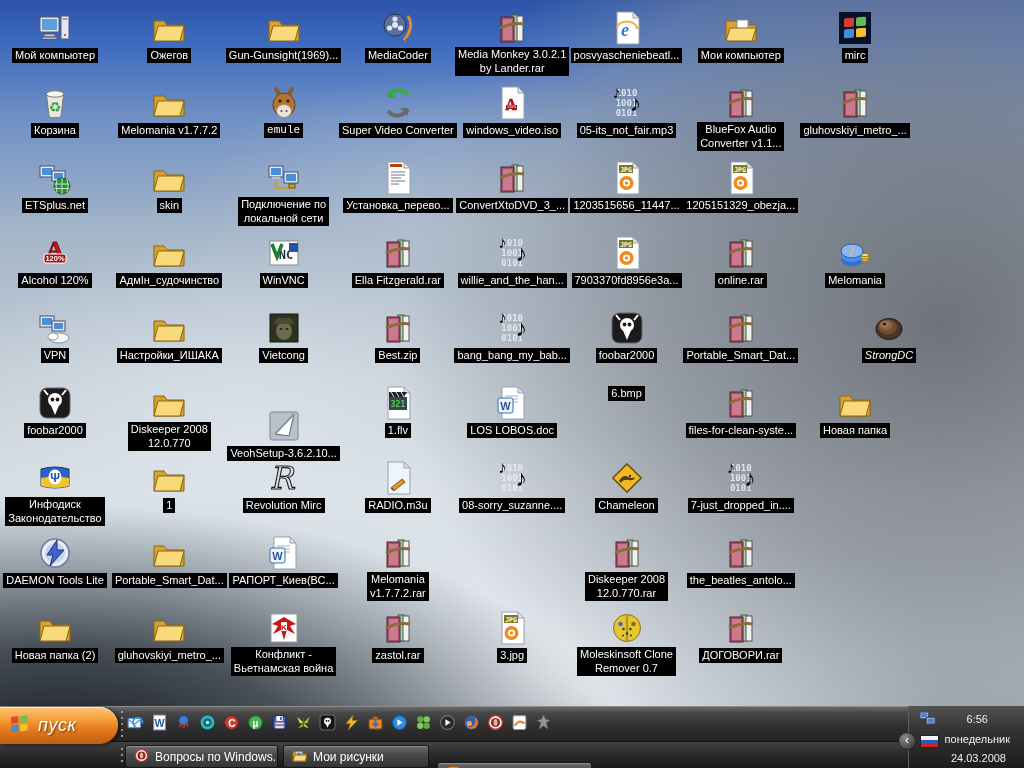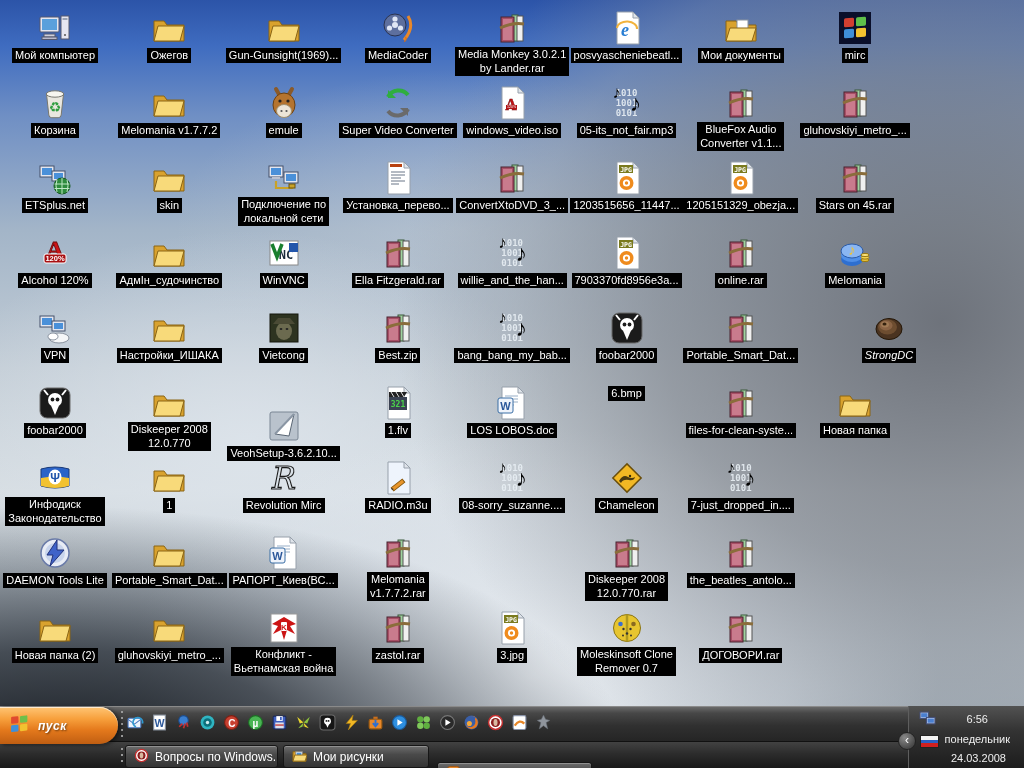--- a/index.html
+++ b/index.html
@@ -30,21 +30,21 @@
     background:linear-gradient(180deg,#6a6a6a 0%,#474747 18%,#303030 55%,#252525 100%);
     border-top:1px solid #8a8a8a;box-sizing:border-box;}
   .tb-row2{position:absolute;top:35px;left:0;right:0;height:27px;
     background:linear-gradient(180deg,#424242 0%,#2c2c2c 45%,#191919 100%);
     border-top:1px solid #111;box-sizing:border-box;}
   #start-btn{position:absolute;left:0;top:1px;width:118px;height:37px;z-index:5;
     border-radius:0 19px 19px 0;
     background:linear-gradient(180deg,#ffc574 0%,#f7a03c 32%,#e4791c 62%,#c05e12 100%);
     box-shadow:inset 0 1px 0 rgba(255,255,255,.65), 2px 1px 4px rgba(0,0,0,.55);
     display:flex;align-items:center;gap:8px;padding-left:9px;box-sizing:border-box;cursor:pointer;}
-  #start-btn .start-lbl{color:#fff;font-weight:bold;font-style:italic;font-size:12px;
+  #start-btn .start-lbl{color:#fff;font-weight:normal;font-style:italic;font-size:18px;
     text-shadow:1px 1px 2px rgba(0,0,0,.55);letter-spacing:.5px;}
   .sep{position:absolute;width:6px;
     background-image:radial-gradient(circle,#9a9a9a 1px,transparent 1.4px);
     background-size:6px 6px;background-position:center;}
   #ql-bar{position:absolute;left:126px;top:7px;display:flex;gap:5px;z-index:4;}
   .ql{width:19px;height:19px;display:flex;align-items:center;justify-content:center;cursor:pointer;}
   .ql svg{width:17px;height:17px;}
   .taskbtn{position:absolute;top:39px;height:23px;box-sizing:border-box;z-index:4;
     background:linear-gradient(180deg,#6e6e6e 0%,#4a4a4a 40%,#343434 100%);
     border:1px solid #161616;border-radius:3px;box-shadow:inset 0 1px 0 #909090;
@@ -121,21 +121,21 @@
             <text x="15" y="25" font-size="18" font-weight="bold" font-style="italic" fill="#2a7fd4" text-anchor="middle" font-family="Liberation Serif,serif">e</text>
             <path d="M7 17 a10 7 0 0 1 20 1" stroke="#f2b33d" stroke-width="2" fill="none"></path>
           </svg>
         </div><div class="lbl">posvyascheniebeatl...</div></div>
       <div class="dicon" style="left: 740.8px; top: 8px;"><div class="ig">
           <svg width="34" height="31" viewBox="0 0 34 31">
             <path d="M2 7 h10 l3 4 h17 v16 H2 Z" fill="#d9a22e" stroke="#8a6414"></path>
             <rect x="13" y="6" width="11" height="14" fill="#fff" stroke="#8a93a0"></rect>
             <path d="M2 27 L6 14 h26 l-4 13 Z" fill="#f8da7a" stroke="#8a6414"></path>
           </svg>
-        </div><div class="lbl">Мои документы</div></div>
+        </div><div class="lbl">Мои компьютер</div></div>
       <div class="dicon" style="left: 855.1px; top: 8px;"><div class="ig">
           <svg width="34" height="34" viewBox="0 0 34 34">
             <rect x="1" y="1" width="32" height="32" fill="#0a0f2a"></rect>
             <g transform="skewY(-5) translate(0,2)">
               <rect x="6" y="6" width="10" height="9" rx="1.5" fill="#d23f31"></rect>
               <rect x="18" y="6" width="10" height="9" rx="1.5" fill="#5fbf4a"></rect>
               <rect x="6" y="17" width="10" height="9" rx="1.5" fill="#3f8fd9"></rect>
               <rect x="18" y="17" width="10" height="9" rx="1.5" fill="#f2c230"></rect>
             </g>
           </svg>
@@ -146,21 +146,21 @@
             <ellipse cx="17" cy="8" rx="8.7" ry="3.2" fill="#f7f6f0" stroke="#787870"></ellipse>
             <text x="17" y="26" font-size="14" fill="#2f9e3f" text-anchor="middle">♻</text>
           </svg>
         </div><div class="lbl">Корзина</div></div>
       <div class="dicon" style="left: 169.3px; top: 83px;"><div class="ig">
           <svg width="34" height="31" viewBox="0 0 34 31">
             <path d="M2 7 h10 l3 4 h17 v16 H2 Z" fill="#d9a22e" stroke="#8a6414"></path>
             <path d="M2 27 L6 12 h26 l-4 15 Z" fill="#f8da7a" stroke="#8a6414"></path>
           </svg>
         </div><div class="lbl">Melomania v1.7.7.2</div></div>
-      <div class="dicon" style="left: 283.6px; top: 83px;"><div class="ig">
+      <div class="dicon" style="left: 283.6px; top: 83px; font-family: Liberation Mono, monospace;"><div class="ig">
           <svg width="34" height="34" viewBox="0 0 34 34">
             <path d="M9 3 l5 9 M25 3 l-5 9" stroke="#8a5a2a" stroke-width="4" stroke-linecap="round"></path>
             <ellipse cx="17" cy="19" rx="11" ry="12" fill="#b5742f" stroke="#6a4012"></ellipse>
             <ellipse cx="17" cy="25" rx="7.5" ry="6.5" fill="#ece5d8" stroke="#a09070"></ellipse>
             <circle cx="13" cy="15" r="1.6" fill="#222"></circle>
             <circle cx="21" cy="15" r="1.6" fill="#222"></circle>
             <circle cx="14.5" cy="25" r="1.1" fill="#555"></circle>
             <circle cx="19.5" cy="25" r="1.1" fill="#555"></circle>
           </svg>
         </div><div class="lbl">emule</div></div>
@@ -267,29 +267,20 @@
           <svg width="34" height="34" viewBox="0 0 34 34">
             <path d="M7 1 h16 l6 6 v26 H7 Z" fill="#fff" stroke="#97a0ab"></path>
             <path d="M23 1 v6 h6 Z" fill="#dfe4ea" stroke="#97a0ab"></path>
             <rect x="9" y="4" width="14" height="8" fill="#7a7a1e"></rect>
             <text x="16" y="10.5" font-size="6.5" fill="#fff" font-family="DejaVu Sans Mono,monospace" font-weight="bold" text-anchor="middle">JPG</text>
             <circle cx="16.5" cy="22" r="7" fill="#ef8b1d"></circle>
             <circle cx="16.5" cy="22" r="3.6" fill="#fff"></circle>
             <circle cx="16.5" cy="22" r="1.7" fill="#ef8b1d"></circle>
           </svg>
         </div><div class="lbl">1205151329_obezja...</div></div>
-      <div class="dicon" style="left: 855.1px; top: 158px;"><div class="ig">
-          <svg width="34" height="32" viewBox="0 0 34 32">
-            <rect x="17" y="2" width="6" height="26" fill="#9fd39f" stroke="#3a5a3a"></rect>
-            <rect x="22" y="3" width="6" height="25" fill="#f0f0f0" stroke="#555"></rect>
-            <rect x="6" y="4" width="13" height="25" fill="#a84f66" stroke="#4a2530"></rect>
-            <rect x="8" y="6" width="9" height="21" fill="#c97b8d"></rect>
-            <path d="M5 15 Q18 9 29 11" stroke="#8a6d3b" stroke-width="3" fill="none"></path>
-          </svg>
-        </div><div class="lbl">Stars on 45.rar</div></div>
       <div class="dicon" style="left: 55px; top: 233px;"><div class="ig">
           <svg width="34" height="34" viewBox="0 0 34 34">
             <text x="17" y="21" font-size="24" font-weight="bold" fill="#cc1417" stroke="#6a0a0c" stroke-width=".8" text-anchor="middle" font-family="Liberation Serif,serif">A</text>
             <rect x="6" y="18" width="22" height="9" rx="2" fill="#a80f12" stroke="#fff"></rect>
             <text x="17" y="25.2" font-size="7.5" font-weight="bold" fill="#fff" text-anchor="middle">120%</text>
           </svg>
         </div><div class="lbl">Alcohol 120%</div></div>
       <div class="dicon" style="left: 169.3px; top: 233px;"><div class="ig">
           <svg width="34" height="31" viewBox="0 0 34 31">
             <path d="M2 7 h10 l3 4 h17 v16 H2 Z" fill="#d9a22e" stroke="#8a6414"></path>

